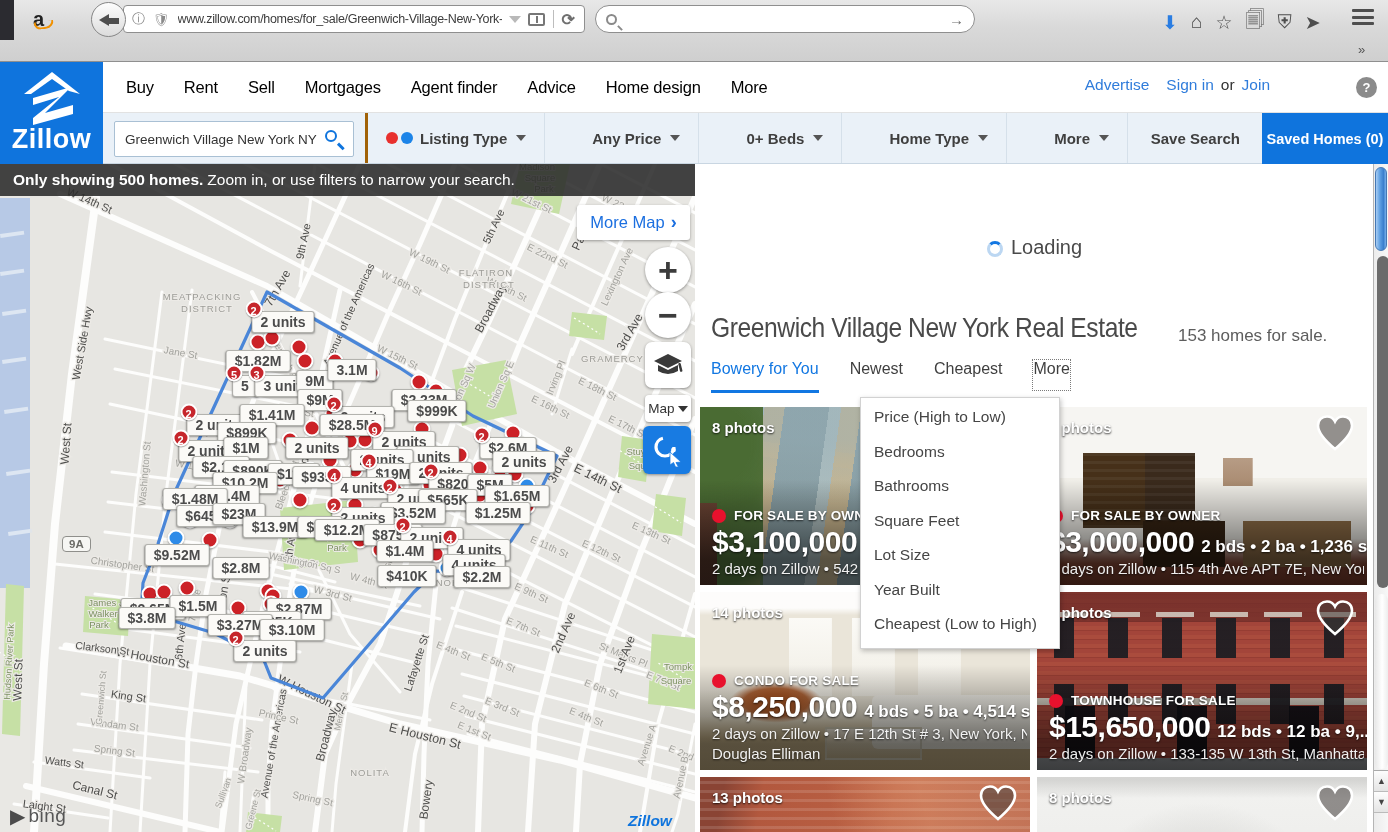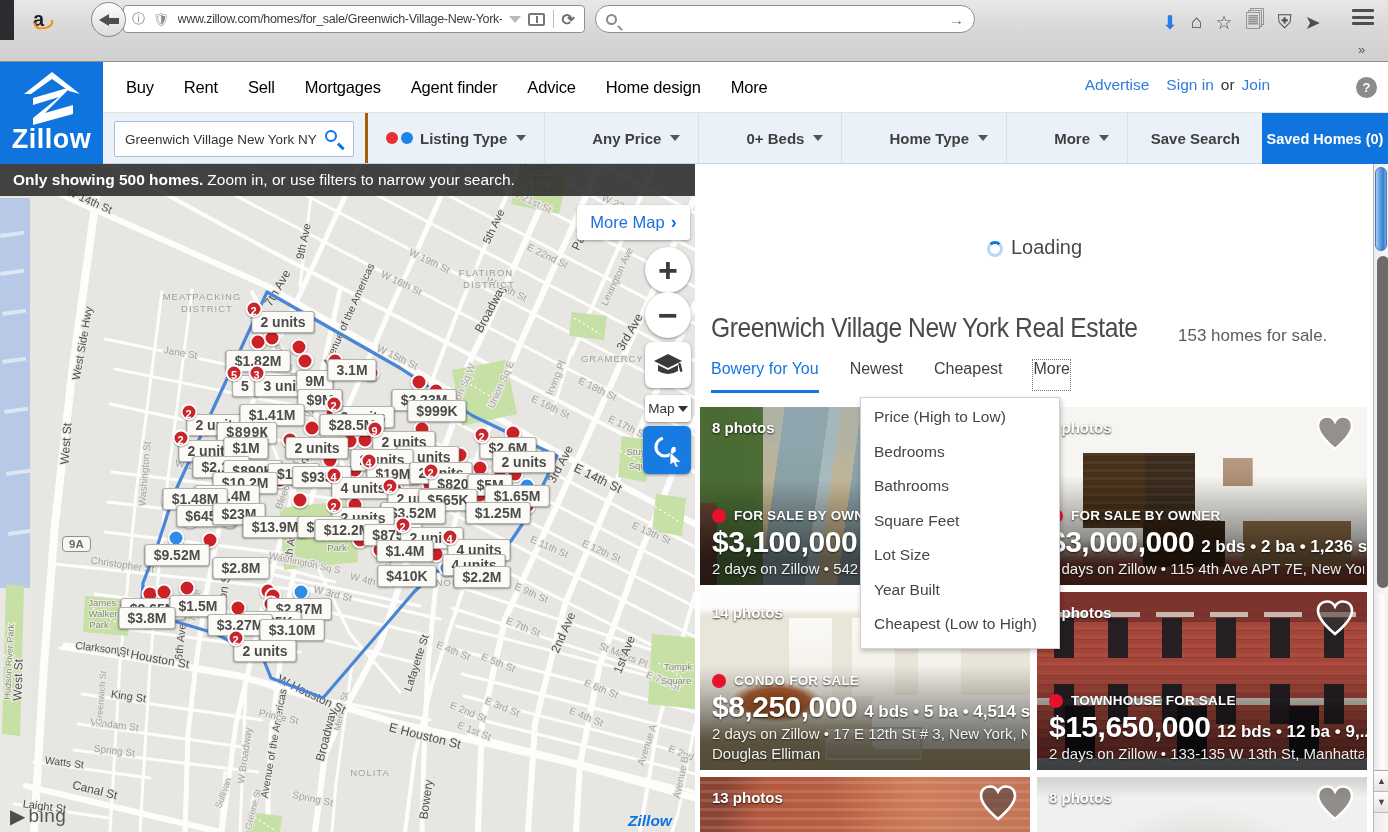--- a/index.html
+++ b/index.html
@@ -578,21 +578,21 @@
       <div class="chip" style="left: 343px; top: 206px; margin-left: 9px;">3.1M</div>
       <div class="chip" style="left: 424px; top: 236px;">$2.23M</div>
       <div class="chip" style="left: 437px; top: 247px;">$999K</div>
       <div class="chip" style="left: 363px; top: 253px;">2 units</div>
       <div class="badge" style="left: 333.5px; top: 240px;">2</div>
       <div class="chip" style="left: 320px; top: 236px;">$9M</div>
       <div class="chip" style="left: 352px; top: 261px;">$28.5M</div>
       <div class="chip" style="left: 218px; top: 261px;">2 units</div>
       <div class="badge" style="left: 188.5px; top: 248px;">2</div>
       <div class="chip" style="left: 272px; top: 251px;">$1.41M</div>
-      <div class="chip" style="left: 247px; top: 269px; font-family: Liberation Mono, monospace;">$899K</div>
+      <div class="chip" style="left: 247px; top: 269px;">$899K</div>
       <div class="chip" style="left: 210px; top: 287px;">2 units</div>
       <div class="badge" style="left: 180.5px; top: 274px;">2</div>
       <div class="chip" style="left: 246px; top: 284px;">$1M</div>
       <div class="chip" style="left: 317px; top: 284px;">2 units</div>
       <div class="chip" style="left: 404px; top: 278px;">2 units</div>
       <div class="badge" style="left: 374.5px; top: 265px;">9</div>
       <div class="chip" style="left: 428px; top: 293px;">9 units</div>
       <div class="chip" style="left: 382px; top: 296px;">2 units</div>
       <div class="chip" style="left: 221px; top: 303px;">$2.1M</div>
       <div class="chip" style="left: 253px; top: 307px;">$890K</div>

